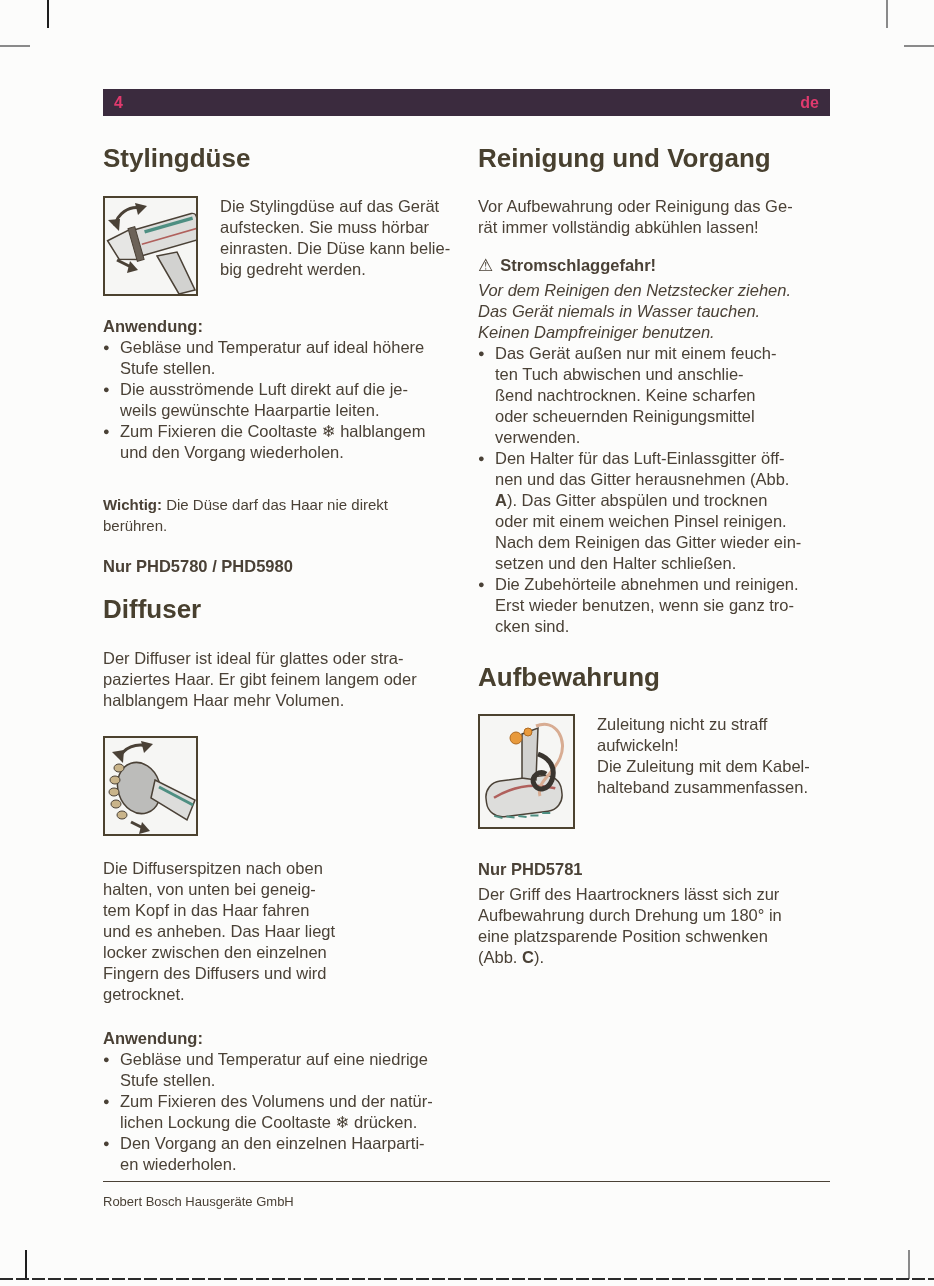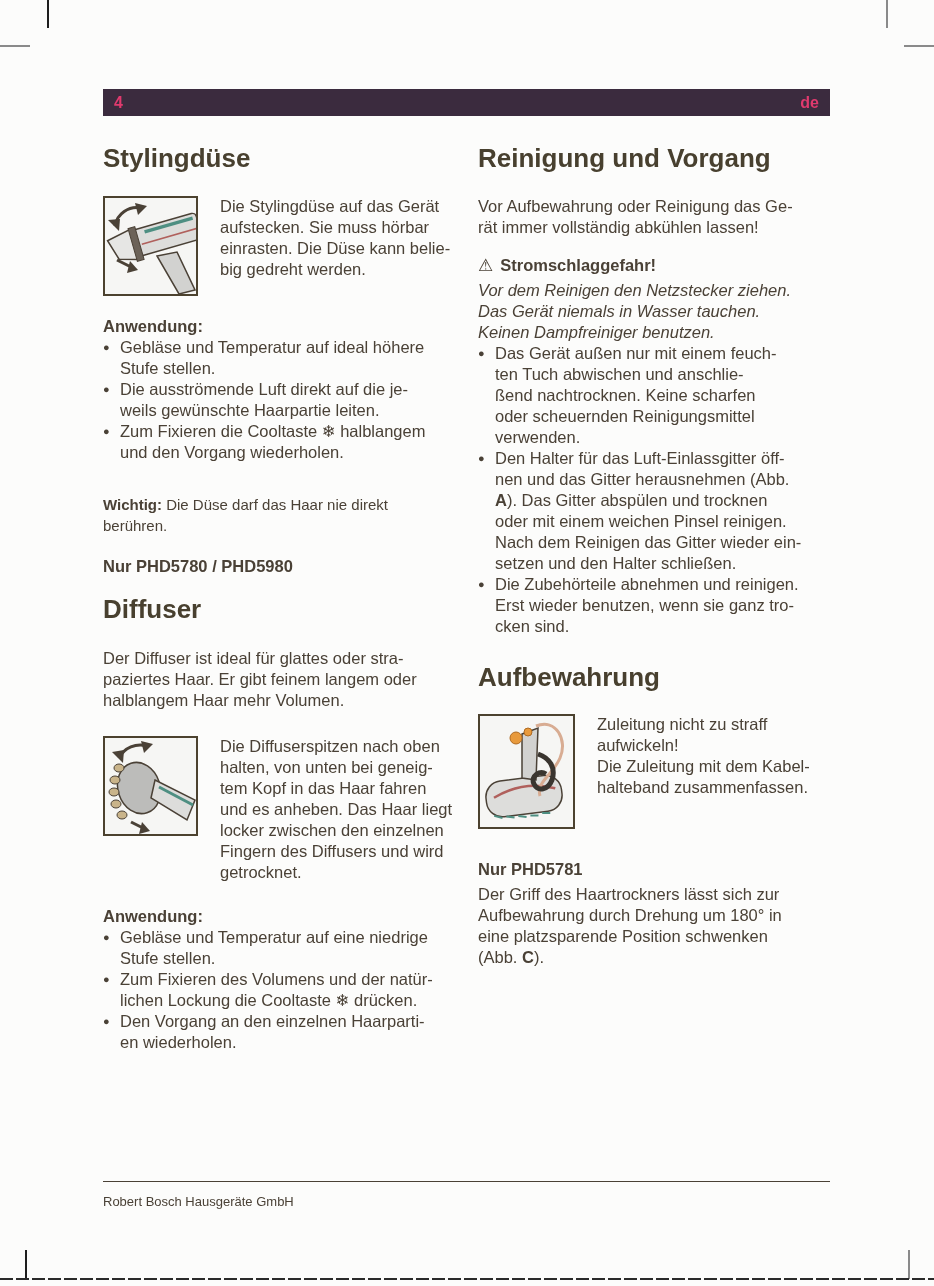--- a/index.html
+++ b/index.html
@@ -29,21 +29,21 @@
   .col-right{width:352px;}
   h1{font-size:26px;line-height:30px;margin:27px 0 23px;font-weight:bold;color:#48402f;}
   h1.h2-left{margin:17px 0 0;}
   h1.h2-right{margin:25px 0 0;}
   p,.caption,li{font-size:16.5px;line-height:21px;white-space:pre-line;margin:0;}
   .intro-left1{margin:0;}
   .intro-left2{margin:24px 0 0;}
   .intro-right1{margin:0;}
   .fig{display:flex;gap:22px;margin:0;}
   .fig1{margin-top:12px;}
-  .fig2{margin-top:25px;}
+  .fig2{margin-top:25px;flex-direction:column;}
   .fig3{margin-top:22px;}
   .imgbox{
     flex:none;border:2px solid #4c422f;background:#f6f6f4;
     display:flex;align-items:center;justify-content:center;box-sizing:content-box;
   }
   .imgbox.small{width:91px;height:96px;}
   .imgbox.tall{width:93px;height:111px;}
   .usage{margin-top:20px;}
   .usage.second{margin-top:23px;}
   .usage-title,.model-note{font-weight:bold;font-size:16.5px;line-height:21px;margin:0;}

